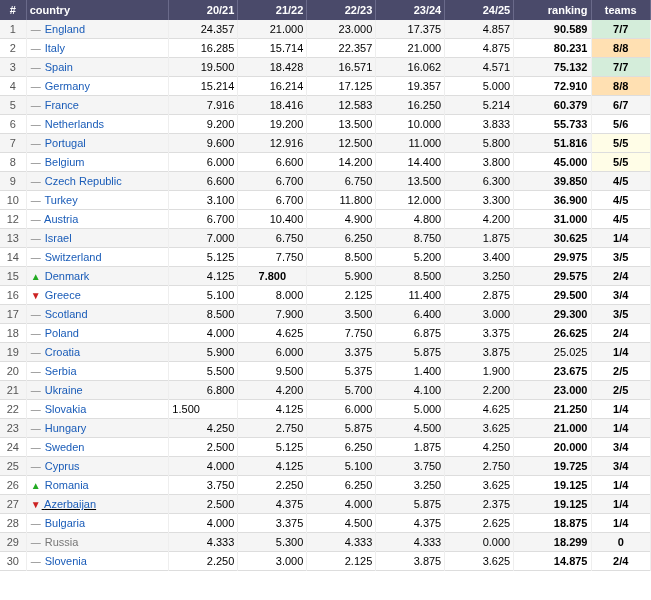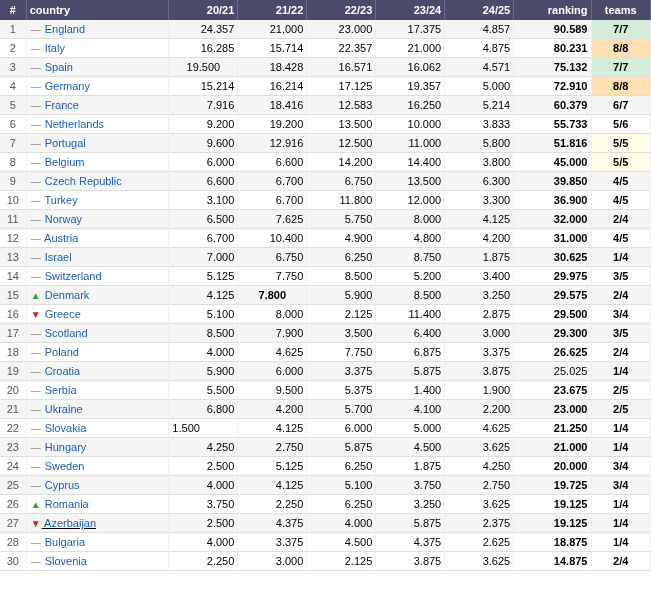--- a/index.html
+++ b/index.html
@@ -87,21 +87,21 @@
     <td class="num" style="text-align:right;">4.875</td>
     <td class="num" style="text-align:right;font-weight:bold;">80.231</td>
     <td style="text-align:center;font-weight:bold;background:#ffe0b2;">8/8</td>
   </tr>
       <tr style="background: rgb(245, 245, 245);">
     <td class="rank-num" style="text-align:center;color:#555;">3</td>
     <td style="white-space:nowrap;">
       <span class="trend trend-neutral">—</span>
       <span style="color:#1a5cb8;">Spain</span>
     </td>
-    <td class="num" style="text-align:center;">19.500</td>
+    <td class="num" style="text-align:right;">19.500</td>
     <td class="num" style="text-align:right;">18.428</td>
     <td class="num" style="text-align:right;">16.571</td>
     <td class="num" style="text-align:right;">16.062</td>
     <td class="num" style="text-align:right;">4.571</td>
     <td class="num" style="text-align:right;font-weight:bold;">75.132</td>
     <td style="text-align:center;font-weight:bold;background:#d4edda;">7/7</td>
   </tr>
       <tr style="background: rgb(255, 255, 255);">
     <td class="rank-num" style="text-align:center;color:#555;">4</td>
     <td style="white-space:nowrap;">
@@ -193,34 +193,20 @@
       <span style="color:#1a5cb8;">Turkey</span>
     </td>
     <td class="num" style="text-align:right;">3.100</td>
     <td class="num" style="text-align:right;">6.700</td>
     <td class="num" style="text-align:right;">11.800</td>
     <td class="num" style="text-align:right;">12.000</td>
     <td class="num" style="text-align:right;">3.300</td>
     <td class="num" style="text-align:right;font-weight:bold;">36.900</td>
     <td style="text-align:center;font-weight:bold;">4/5</td>
   </tr>
-      <tr style="background: rgb(245, 245, 245);">
-    <td class="rank-num" style="text-align:center;color:#555;">11</td>
-    <td style="white-space:nowrap;">
-      <span class="trend trend-neutral">—</span>
-      <span style="color:#1a5cb8;">Norway</span>
-    </td>
-    <td class="num" style="text-align:right;">6.500</td>
-    <td class="num" style="text-align:right;">7.625</td>
-    <td class="num" style="text-align:right;">5.750</td>
-    <td class="num" style="text-align:right;">8.000</td>
-    <td class="num" style="text-align:right;">4.125</td>
-    <td class="num" style="text-align:right;font-weight:bold;">32.000</td>
-    <td style="text-align:center;font-weight:bold;">2/4</td>
-  </tr>
       <tr style="background: rgb(255, 255, 255);">
     <td class="rank-num" style="text-align:center;color:#555;">12</td>
     <td style="white-space:nowrap;">
       <span class="trend trend-neutral">—</span>
       <span style="color:#1a5cb8;">Austria</span>
     </td>
     <td class="num" style="text-align:right;">6.700</td>
     <td class="num" style="text-align:right;">10.400</td>
     <td class="num" style="text-align:right;">4.900</td>
     <td class="num" style="text-align:right;">4.800</td>
@@ -445,20 +431,34 @@
       <span style="color:#1a5cb8;">Bulgaria</span>
     </td>
     <td class="num" style="text-align:right;">4.000</td>
     <td class="num" style="text-align:right;">3.375</td>
     <td class="num" style="text-align:right;">4.500</td>
     <td class="num" style="text-align:right;">4.375</td>
     <td class="num" style="text-align:right;">2.625</td>
     <td class="num" style="text-align:right;font-weight:bold;">18.875</td>
     <td style="text-align:center;font-weight:bold;">1/4</td>
   </tr>
+      <tr style="background: rgb(245, 245, 245);">
+    <td class="rank-num" style="text-align:center;color:#555;">29</td>
+    <td style="white-space:nowrap;">
+      <span class="trend trend-neutral">—</span>
+      <span style="color:#777;">Russia</span>
+    </td>
+    <td class="num" style="text-align:right;">4.333</td>
+    <td class="num" style="text-align:right;">5.300</td>
+    <td class="num" style="text-align:right;">4.333</td>
+    <td class="num" style="text-align:right;">4.333</td>
+    <td class="num" style="text-align:right;">0.000</td>
+    <td class="num" style="text-align:right;font-weight:bold;">18.299</td>
+    <td style="text-align:center;font-weight:bold;">0</td>
+  </tr>
       <tr style="background: rgb(255, 255, 255); margin-left: 16px;">
     <td class="rank-num" style="text-align:center;color:#555;">30</td>
     <td style="white-space:nowrap;">
       <span class="trend trend-neutral">—</span>
       <span style="color:#1a5cb8;">Slovenia</span>
     </td>
     <td class="num" style="text-align:right;">2.250</td>
     <td class="num" style="text-align:right;">3.000</td>
     <td class="num" style="text-align:right;">2.125</td>
     <td class="num" style="text-align:right;">3.875</td>

